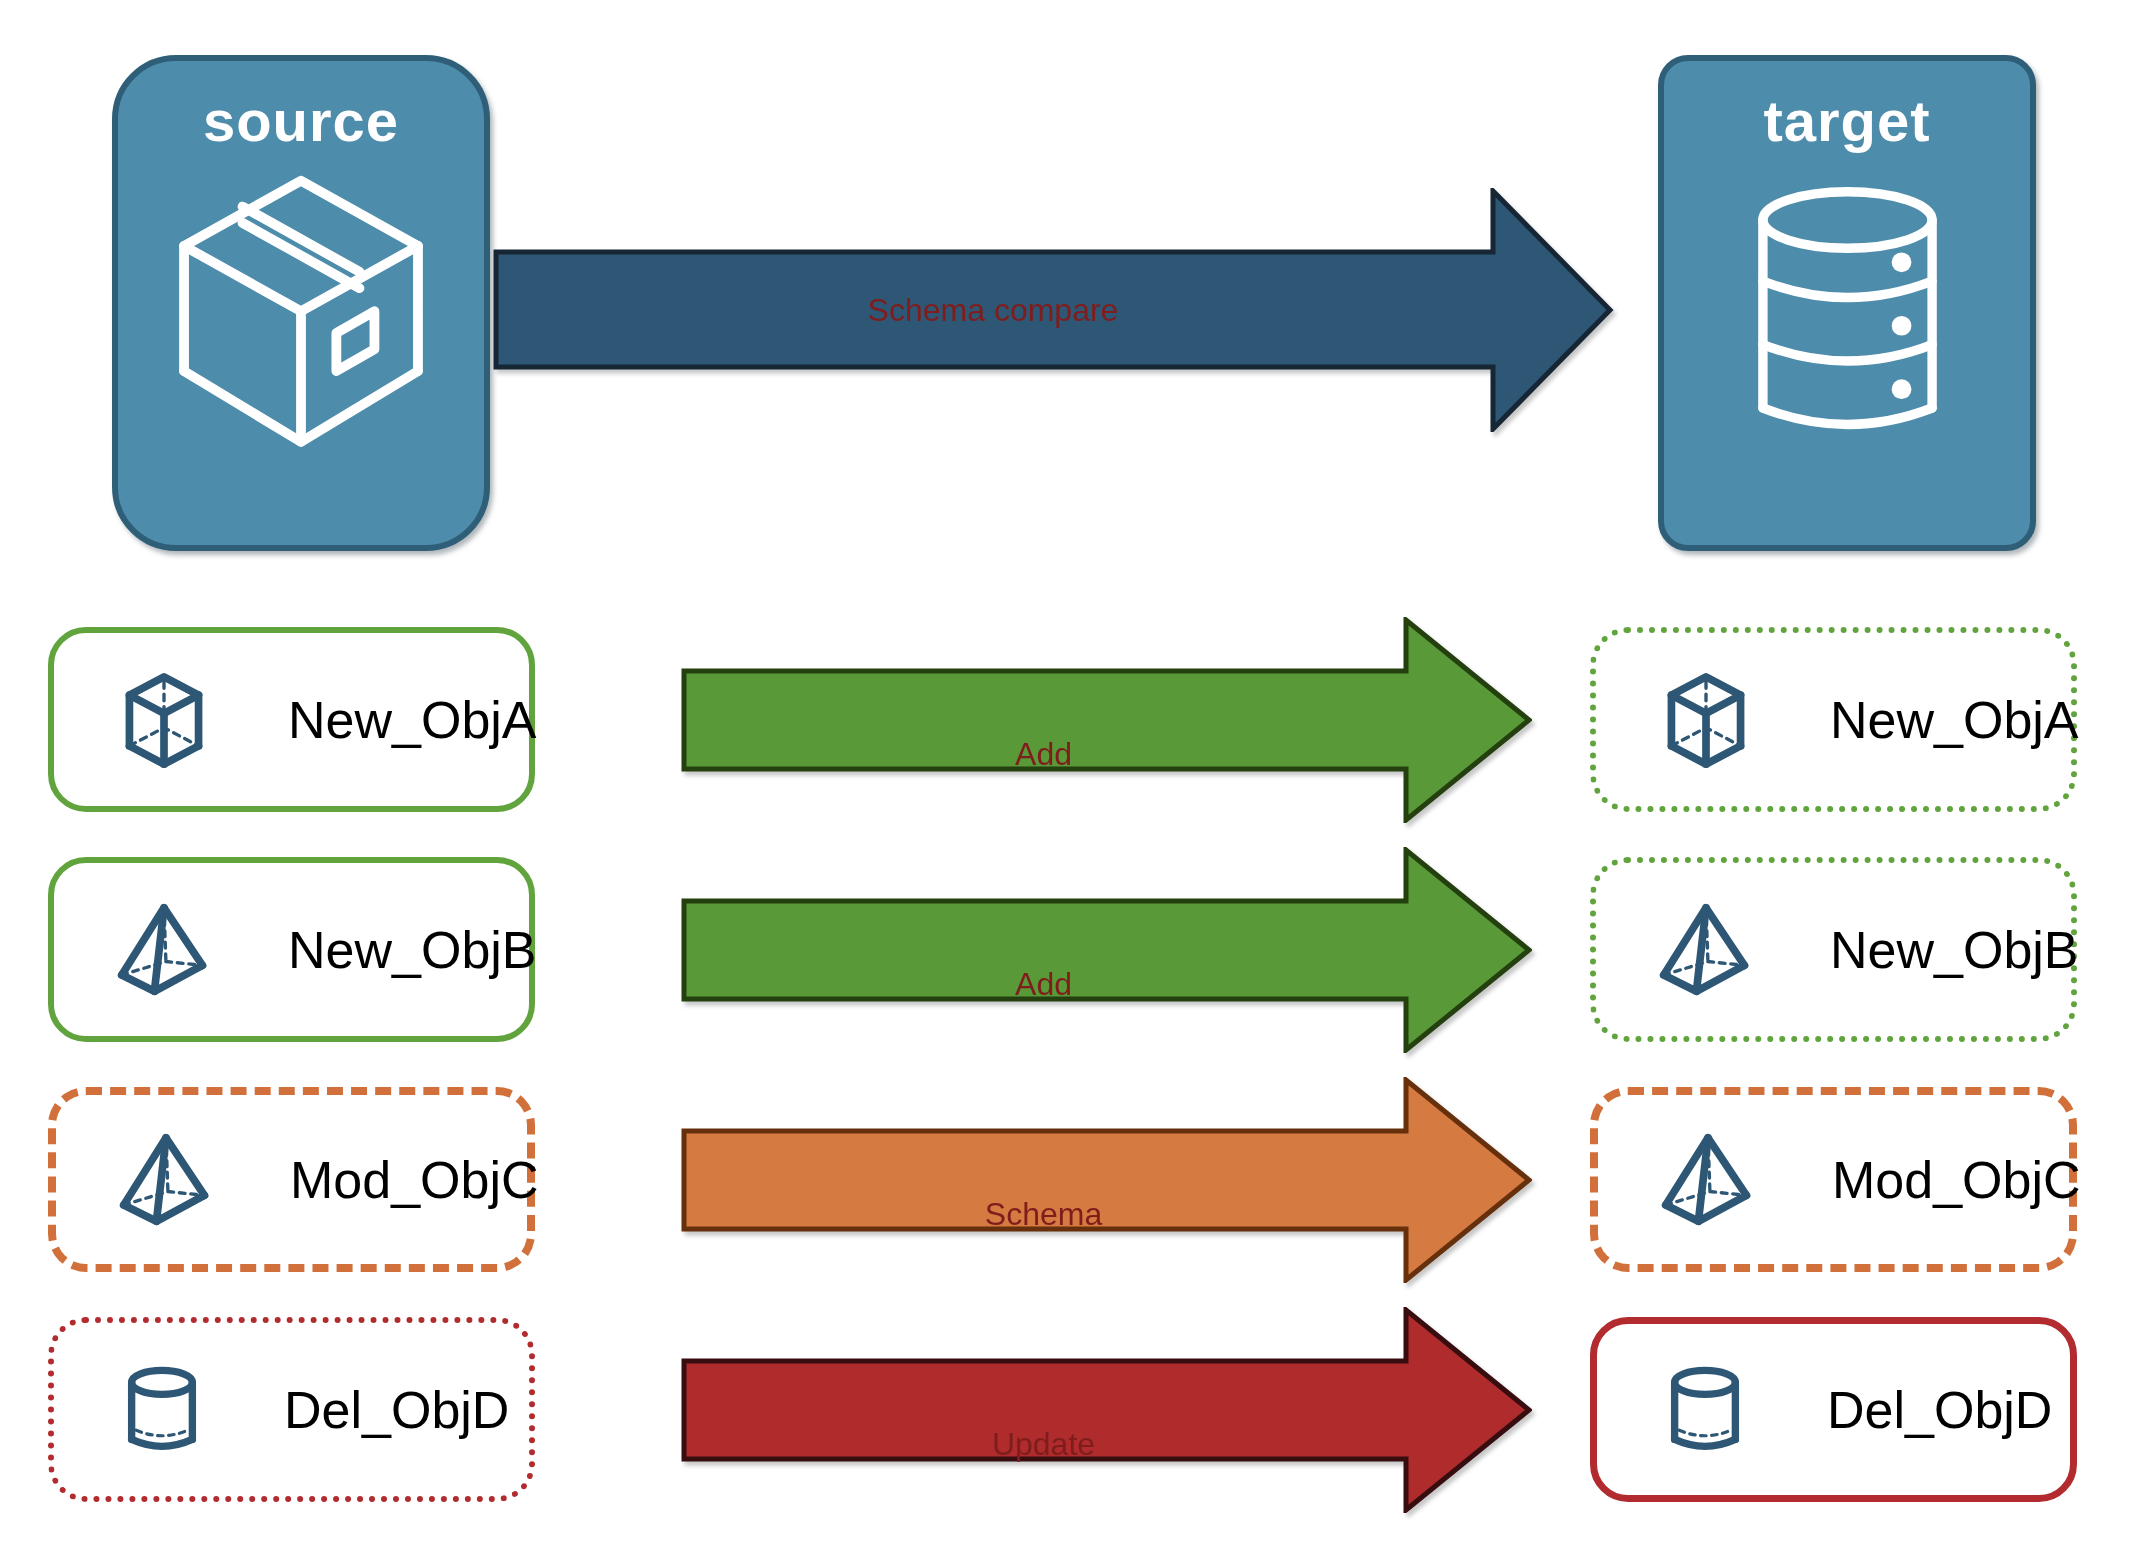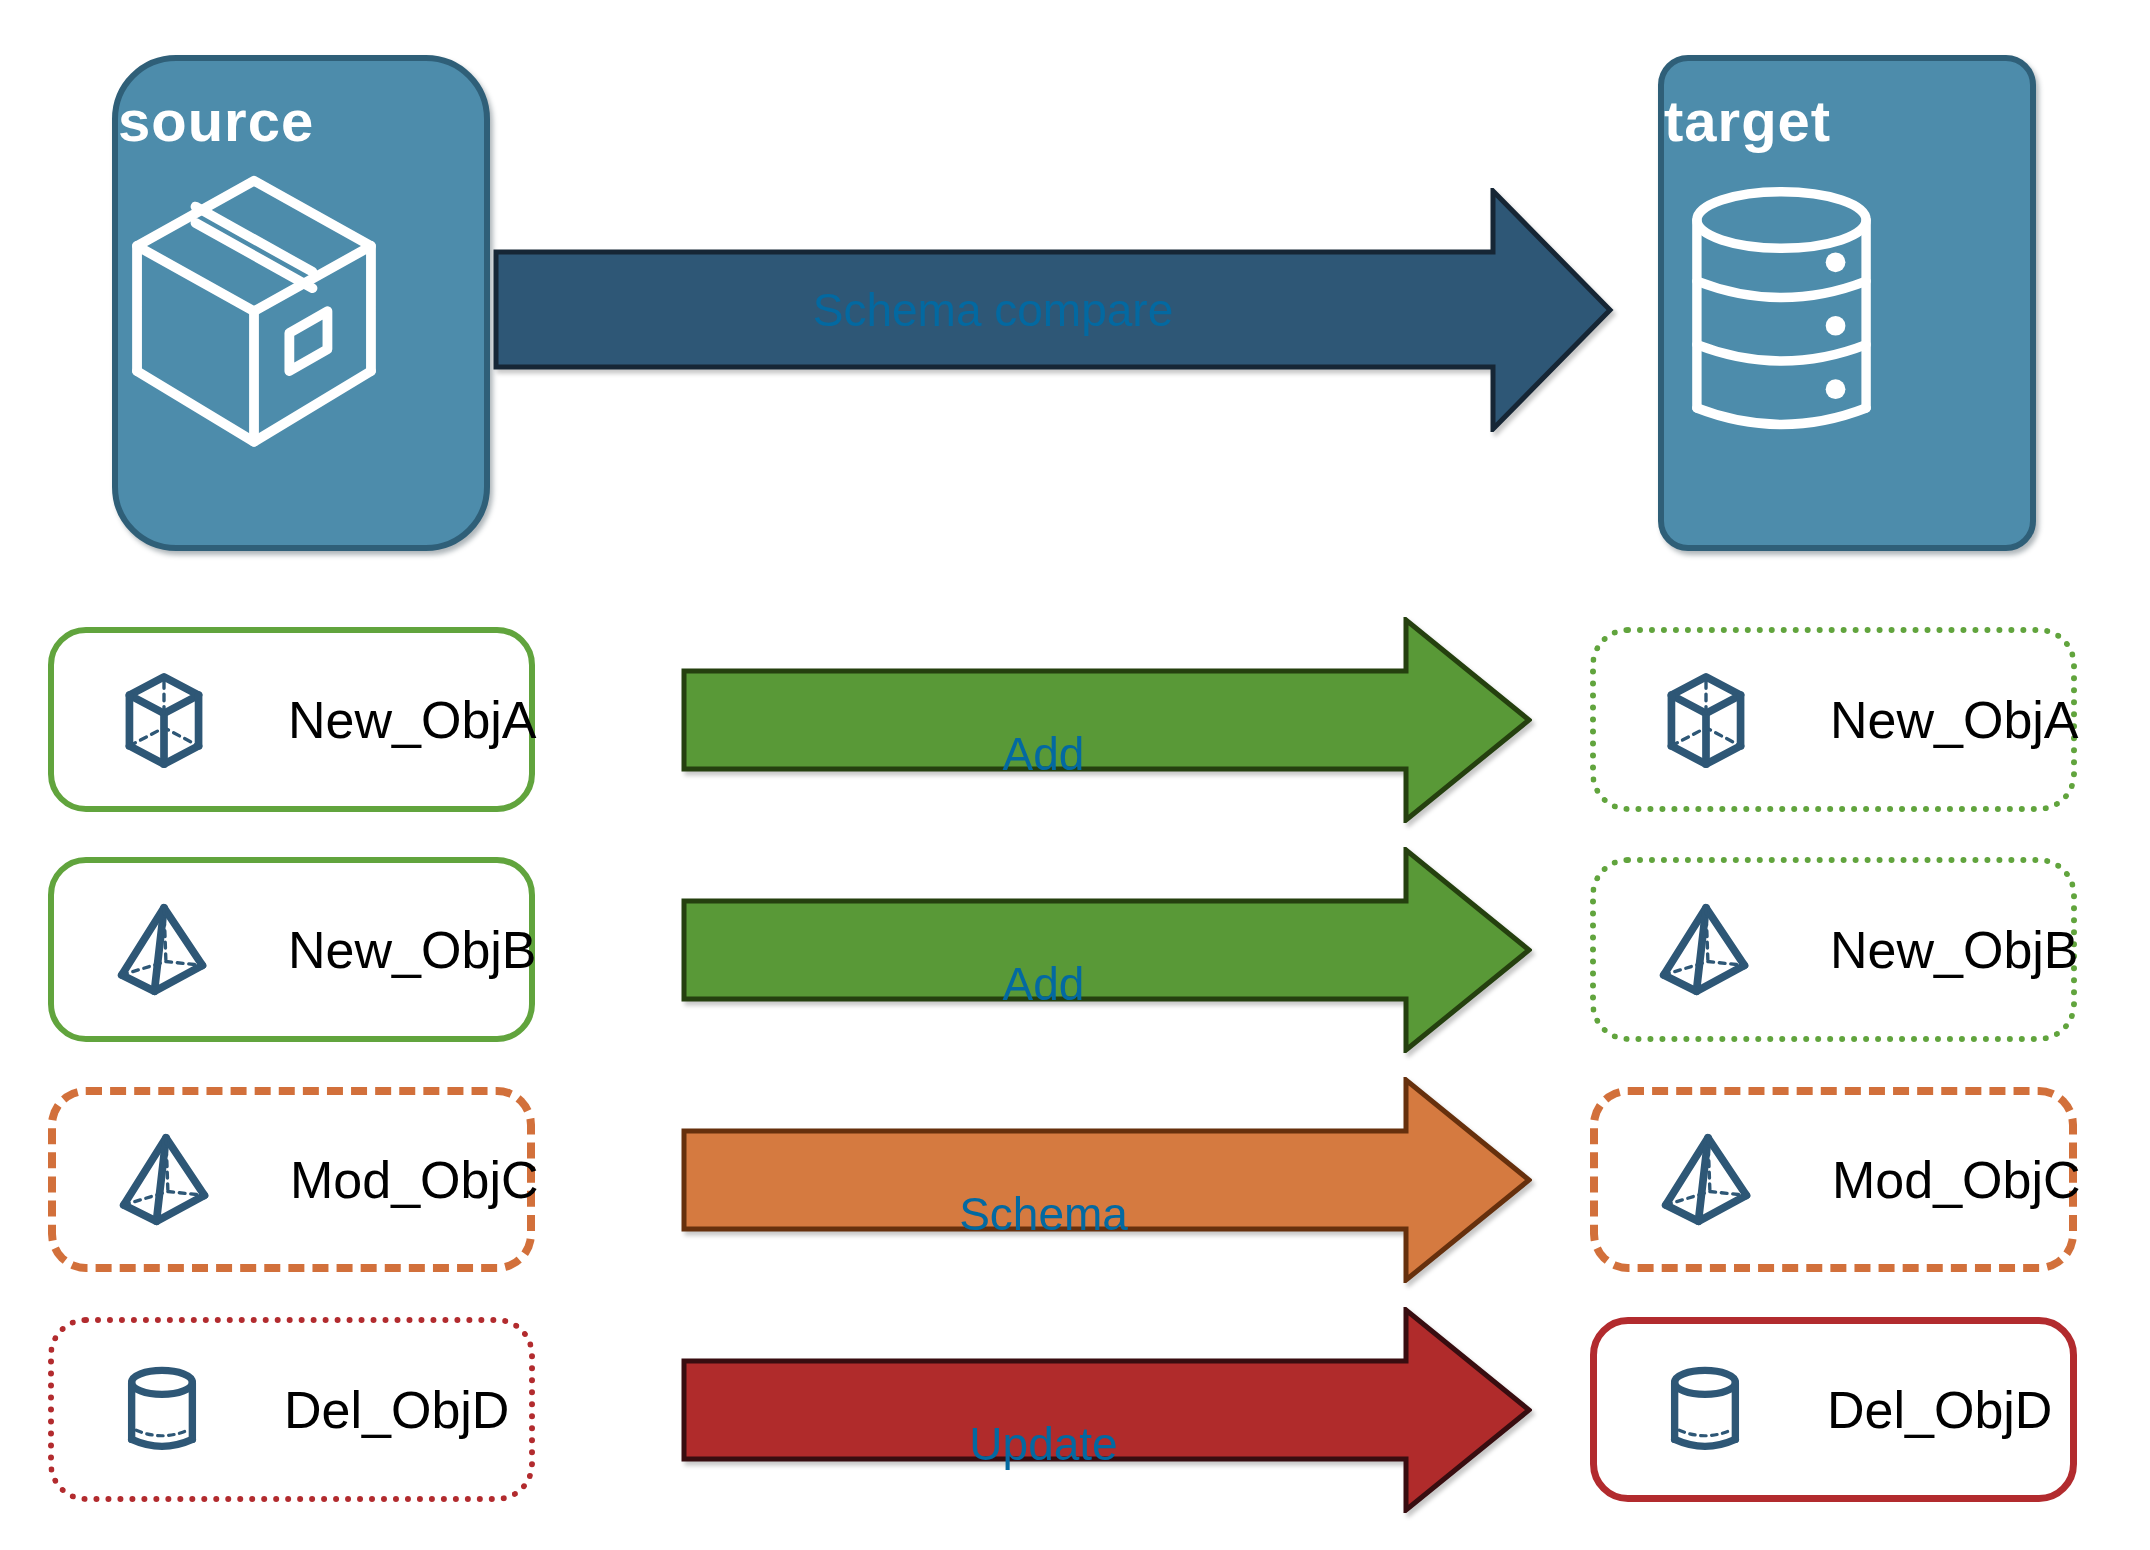--- a/index.html
+++ b/index.html
@@ -5,35 +5,35 @@
   html,body { margin:0; padding:0; background:#ffffff; }
   .canvas {
     position:relative; width:2150px; height:1550px; background:#ffffff;
     font-family:"Liberation Sans", sans-serif; overflow:hidden;
   }
 
   
   .badge {
     position:absolute; top:55px; width:378px; height:496px;
     background:#4D8CAB; border:6px solid #2F5F78; border-radius:64px;
-    box-sizing:border-box; display:flex; flex-direction:column; align-items:flex-start;
+    box-sizing:border-box; display:flex; flex-direction:column; align-items:center;
     box-shadow:3px 4px 5px rgba(25,45,58,.35);
   }
   .badge.source { left:112px; }
   .badge.target { left:1658px;border-radius:30px; }
   .badge-title {
     margin-top:26px; font-size:58px; font-weight:bold; color:#ffffff; letter-spacing:1px;
   }
   .node-icon { margin-top:10px; }
 
   
   .arrow-wrap { position:absolute; }
   .arrow-wrap svg { display:block; filter:drop-shadow(3px 4px 2px rgba(0,0,0,.22)); }
   .arrow-label {
-    position:absolute; color:#0369a1; font-size:46px; text-align:center;
+    position:absolute; color:#7f1d1d; font-size:32px; text-align:center;
     height:60px; line-height:60px;
   }
   .main-arrow { left:493px; top:188px; width:1122px; height:244px; }
   .main-arrow .arrow-label { left:0; width:1000px; top:92px; }
   .row-arrow { left:681px; width:851px; height:206px; }
   .row-arrow .arrow-label { left:0; width:725px; top:73px;margin-top:34px; }
   .ar1 { top:617px; } .ar2 { top:847px; } .ar3 { top:1077px; } .ar4 { top:1307px; }
 
   .fill-main   { fill:#2E5776; stroke:#16263533; stroke:#162635; }
   .fill-add    { fill:#599937; stroke:#25400F; }

